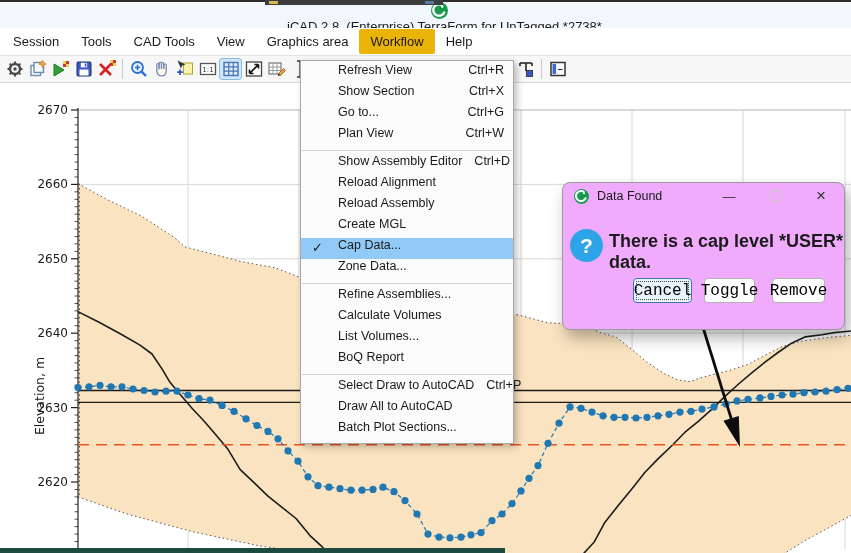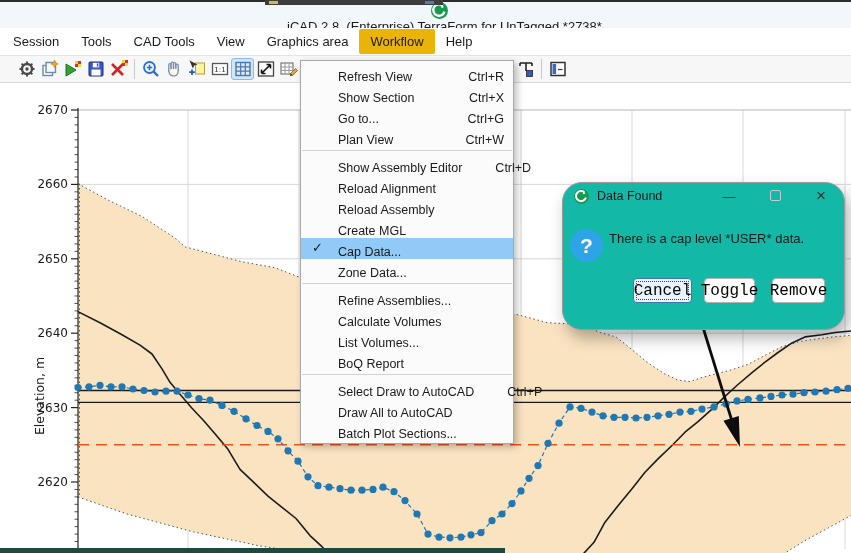--- a/index.html
+++ b/index.html
@@ -9,47 +9,47 @@
   .top-frag{position:absolute;top:0;left:265px;width:178px;height:5px;background:#3d3d3d;z-index:61;}
   .top-frag i{position:absolute;top:1px;width:9px;height:3px;display:block;}
   .titlebar{position:absolute;left:0;top:2px;width:100%;height:26px;background:#f2f7fc;
     display:flex;align-items:center;padding-left:28px;box-sizing:border-box;flex-direction:column;}
   .title-text{margin-left:10px;font-size:13px;white-space:pre;}
   .menubar{position:absolute;left:0;top:28px;width:100%;height:28px;background:#fff;
     display:flex;align-items:center;font-size:13px;border-bottom:1px solid #e3e3e3;box-sizing:border-box;padding-left:2px;}
   .mb-item{padding:5px 11px;border-radius:2px;text-align:center;}
   .mb-item.active{background:#eab308;}
   .toolbar{position:absolute;left:0;top:56px;width:100%;height:27px;background:#f7f7f7;
-    border-bottom:1px solid #d9d9d9;display:flex;align-items:center;box-sizing:border-box;padding-left:15px;}
+    border-bottom:1px solid #d9d9d9;display:flex;align-items:center;box-sizing:border-box;padding-left:3px;}
   .tbi{width:23px;height:22px;display:flex;align-items:center;justify-content:center;box-sizing:border-box;}
   .tbi.active{background:#cfe7fa;border:1px solid #8abbe0;border-radius:3px;}
   .tbsep{width:1px;height:20px;background:#c9c9c9;margin:0 4px;}
   .tb-right{position:absolute;left:514px;top:2px;height:22px;display:flex;align-items:center;}
   .chart-svg{position:absolute;left:0;top:0;z-index:1;}
   .arrow-svg{position:absolute;left:0;top:0;z-index:20;pointer-events:none;}
   .taskbar{position:absolute;left:0;top:548px;width:505px;height:5px;background:#1c4a3e;z-index:25;}
   .menu{position:absolute;left:300px;top:60px;width:214px;background:#fbfbfb;border:1px solid #a8a8a8;
     box-shadow:3px 3px 7px rgba(0,0,0,.25);padding:2px 0;font-size:12.5px;z-index:30;box-sizing:border-box;}
-  .mi{height:21px;display:flex;align-items:flex-end;position:relative;padding:0 9px 0 37px;cursor:default;gap:21px;}
+  .mi{height:21px;display:flex;align-items:flex-start;position:relative;padding:0 9px 0 37px;cursor:default;}
   .mi .lbl{white-space:nowrap;}
   .mi .sc{margin-left:auto;padding-left:12px;}
   .mi.hl{background:#91c9f7;}
   .mi .chk{position:absolute;left:11px;top:2px;font-size:13px;}
   .msep{height:1px;background:#d2d2d2;margin:3px 1px;}
-  .dialog{position:absolute;left:562px;top:182px;width:283px;height:148px;background:#14b8a6;
-    border:1px solid #9a9a9a;border-radius:20px;box-shadow:4px 8px 16px rgba(0,0,0,.30);z-index:40;box-sizing:border-box;}
+  .dialog{position:absolute;left:562px;top:182px;width:283px;height:148px;background:#f0abfc;
+    border:1px solid #9a9a9a;border-radius:8px;box-shadow:4px 8px 16px rgba(0,0,0,.30);z-index:40;box-sizing:border-box;}
   .dlg-title{display:flex;align-items:center;height:26px;padding-left:11px;}
   .dlg-title .t{margin-left:8px;font-size:12.5px;}
   .dlg-ctrls{margin-left:auto;display:flex;align-items:center;}
   .dlg-ctrls .c{width:46px;text-align:center;font-size:13px;color:#333;}
   .dlg-ctrls .maxbox{display:inline-block;width:9px;height:9px;border:1.4px solid #c9c9c9;border-radius:2px;}
   .dlg-ctrls .close{font-size:17px;}
   .dlg-icon{position:absolute;left:7px;top:46px;width:33px;height:33px;border-radius:50%;background:#2da4e8;
     color:#fff;font-weight:bold;font-size:21px;display:flex;align-items:center;justify-content:center;}
-  .dlg-msg1{position:absolute;left:46px;top:48px;font-size:13px;}
+  .dlg-msg1{position:absolute;left:46px;top:48px;font-size:18px;font-weight:bold;}
   .dlg-msg2{position:absolute;left:46px;top:74px;font-size:12.5px;}
   .dlg-btn{position:absolute;top:95px;height:25px;border:1px solid #b3b3b3;border-radius:4px;background:#fdfdfd;
     font-size:16px;display:flex;align-items:center;justify-content:center;box-sizing:border-box;font-family:Liberation Mono, monospace;margin-left:44px;}
   .dlg-btn.default{background:#e9f3fc;border:1px solid #3f77b5;outline:1px dotted #444;outline-offset:-4px;}
 </style>
 </head>
 <body>
 
 <div class="screen">
 

